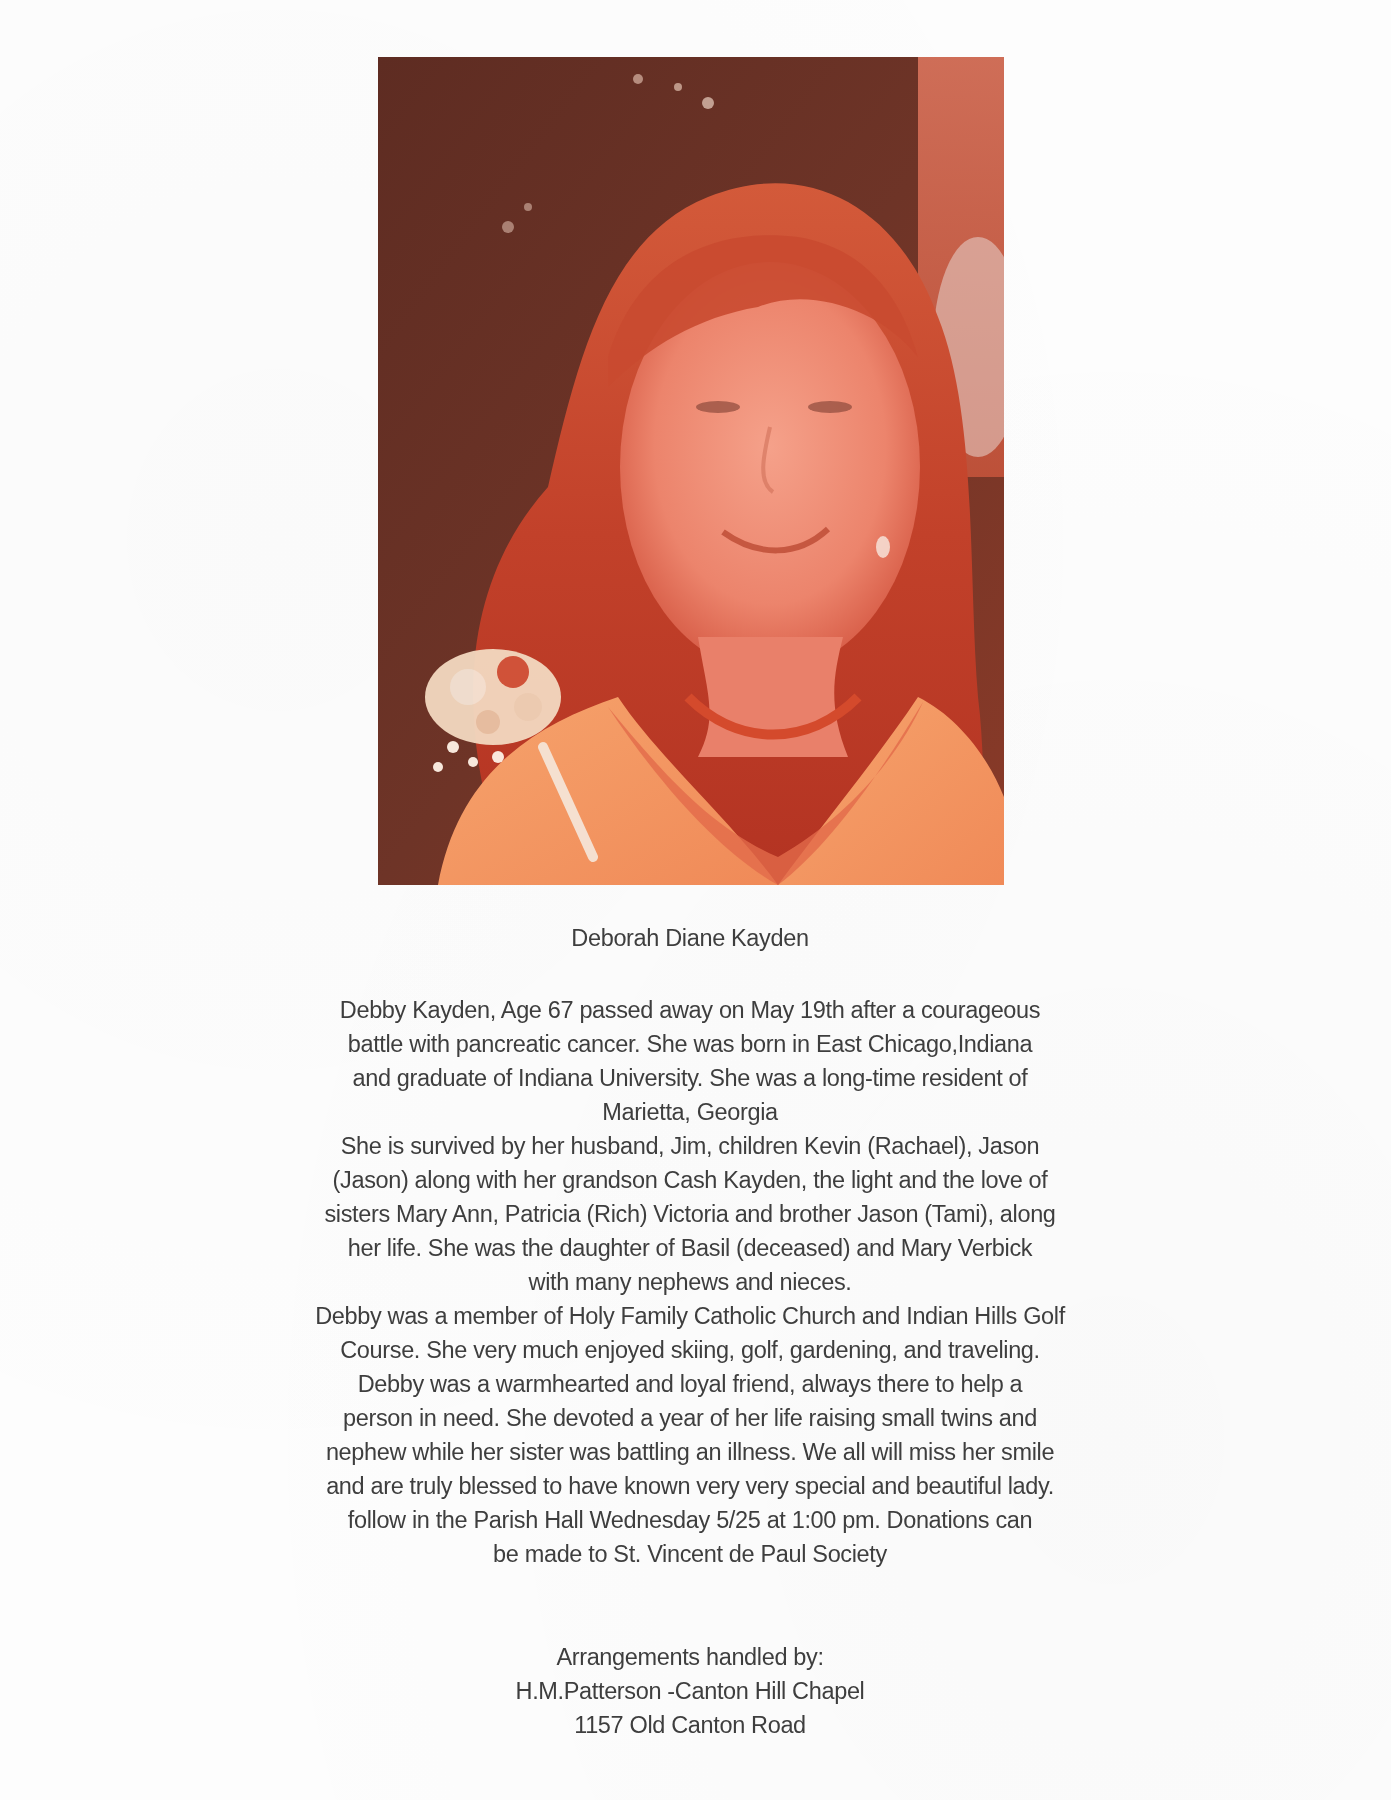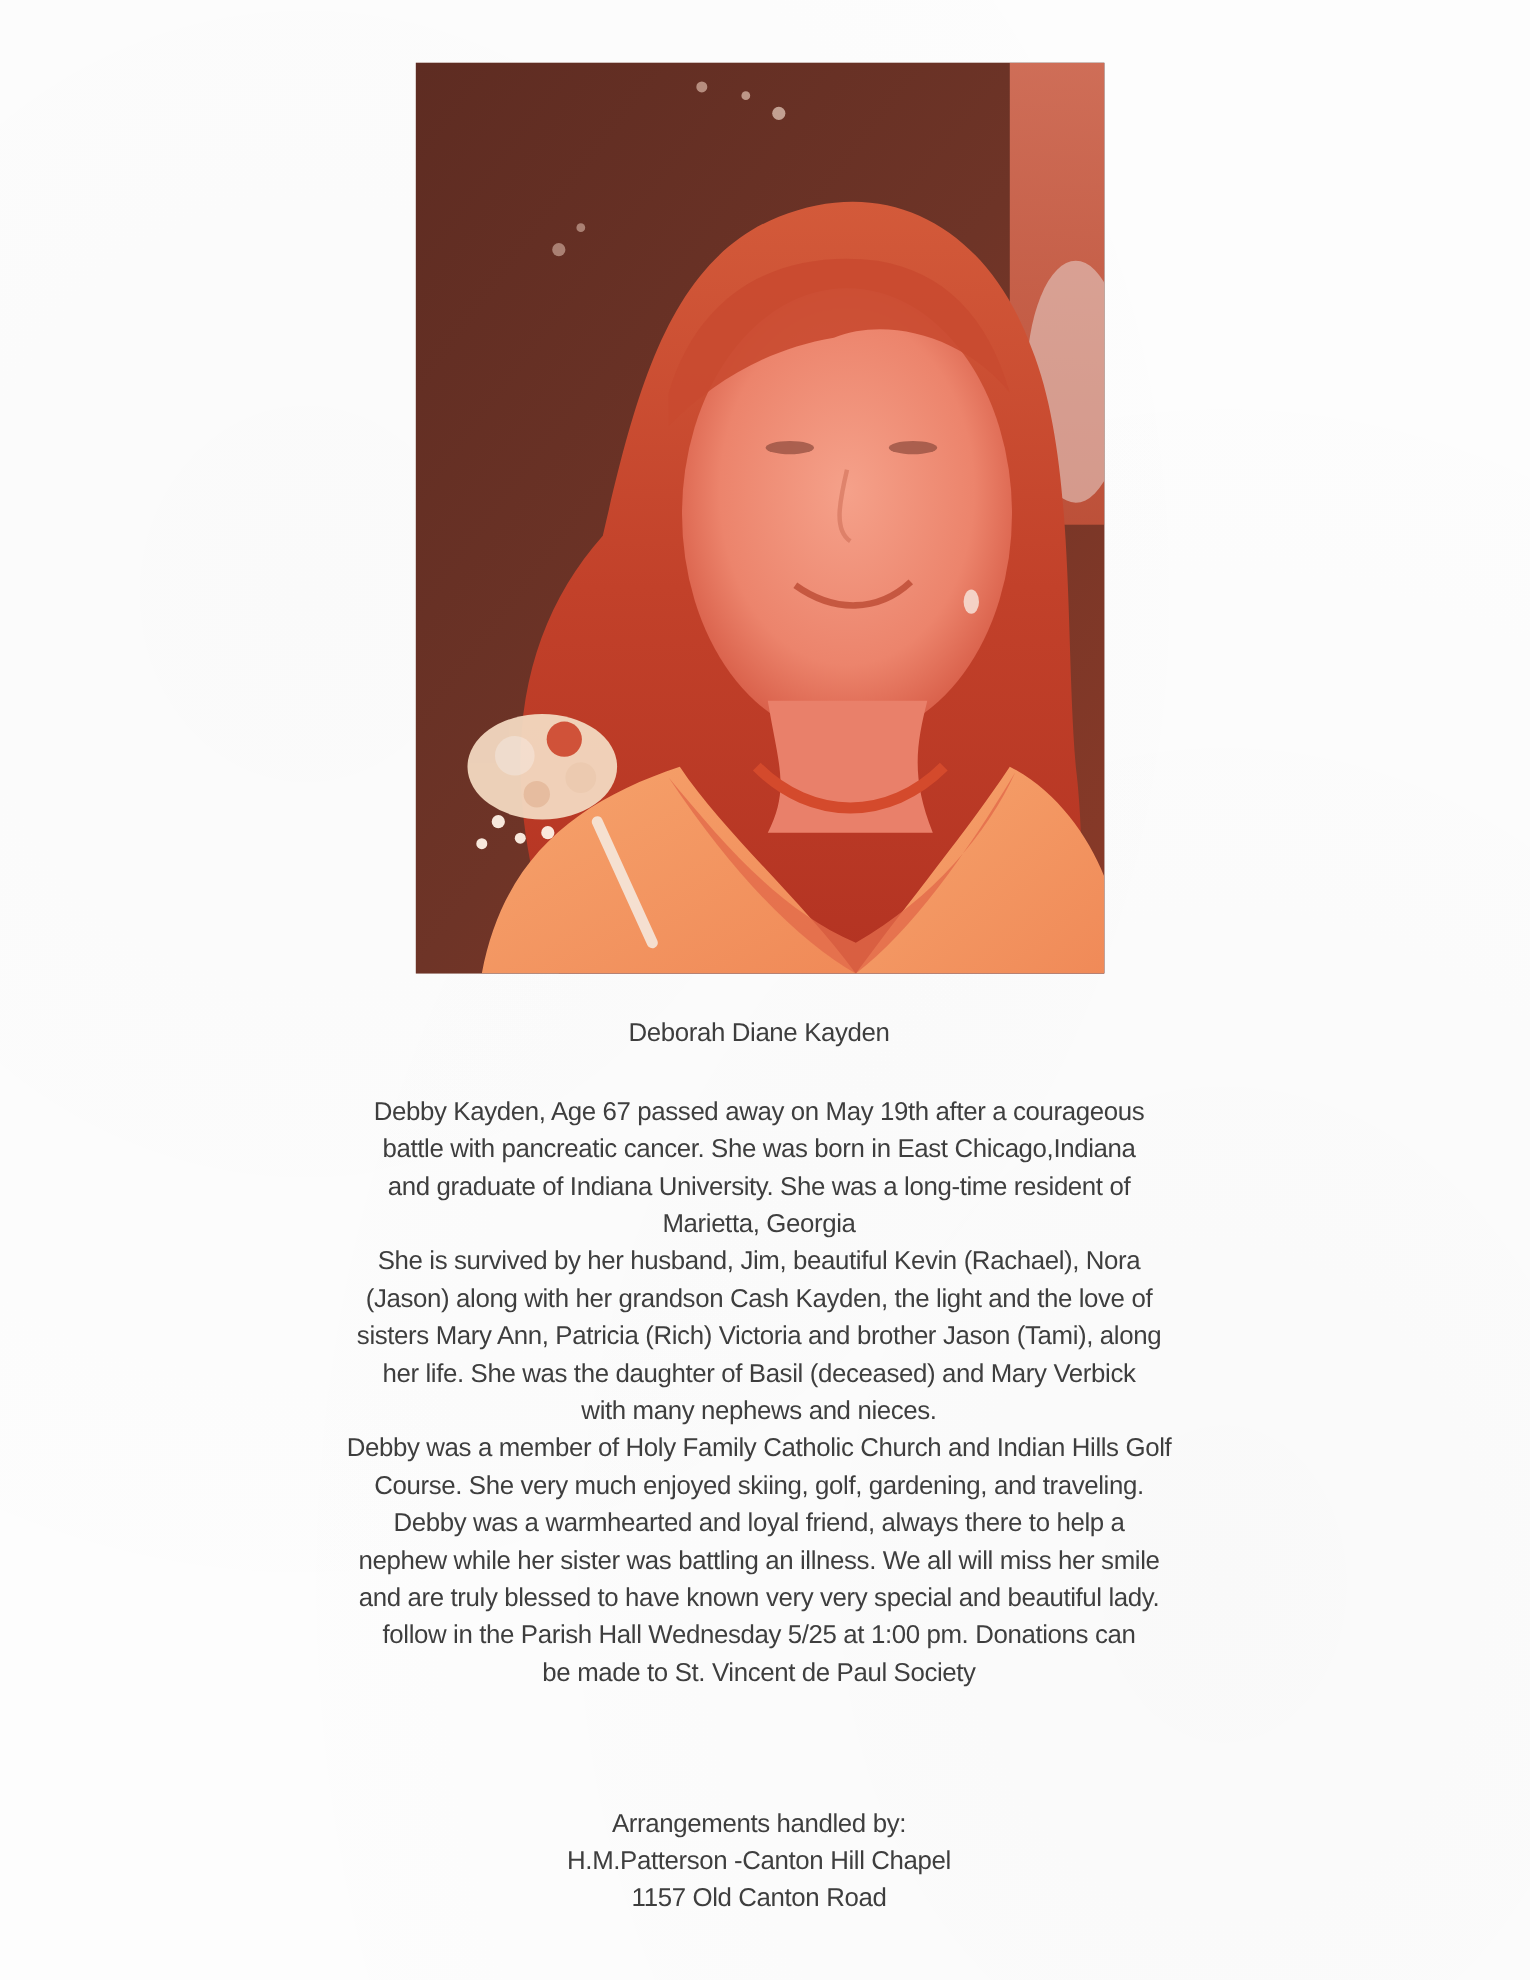--- a/index.html
+++ b/index.html
@@ -143,28 +143,29 @@
     </svg>
   </div>
 
   <div class="text-block name">Deborah Diane Kayden</div>
 
   <div class="text-block body-text">
     <span class="line">Debby Kayden, Age 67 passed away on May 19th after a courageous</span>
     <span class="line">battle with pancreatic cancer. She was born in East Chicago,Indiana</span>
     <span class="line">and graduate of Indiana University. She was a long-time resident of</span>
     <span class="line">Marietta, Georgia</span>
-    <span class="line">She is survived by her husband, Jim, beautiful Kevin (Rachael), Nora</span>
+    <span class="line">She is survived by her husband, Jim, children Kevin (Rachael), Jason</span>
     <span class="line">(Jason) along with her grandson Cash Kayden, the light and the love of</span>
     <span class="line">sisters Mary Ann, Patricia (Rich) Victoria and brother Jason (Tami), along</span>
     <span class="line">her life. She was the daughter of Basil (deceased) and Mary Verbick</span>
     <span class="line">with many nephews and nieces.</span>
     <span class="line">Debby was a member of Holy Family Catholic Church and Indian Hills Golf</span>
     <span class="line">Course. She very much enjoyed skiing, golf, gardening, and traveling.</span>
     <span class="line">Debby was a warmhearted and loyal friend, always there to help a</span>
+    <span class="line">person in need. She devoted a year of her life raising small twins and</span>
     <span class="line">nephew while her sister was battling an illness. We all will miss her smile</span>
     <span class="line">and are truly blessed to have known very very special and beautiful lady.</span>
     <span class="line">follow in the Parish Hall Wednesday 5/25 at 1:00 pm. Donations can</span>
     <span class="line">be made to St. Vincent de Paul Society</span>
   </div>
 
   <div class="text-block arrangements">
     <span class="line">Arrangements handled by:</span>
     <span class="line">H.M.Patterson -Canton Hill Chapel</span>
     <span class="line">1157 Old Canton Road</span>

